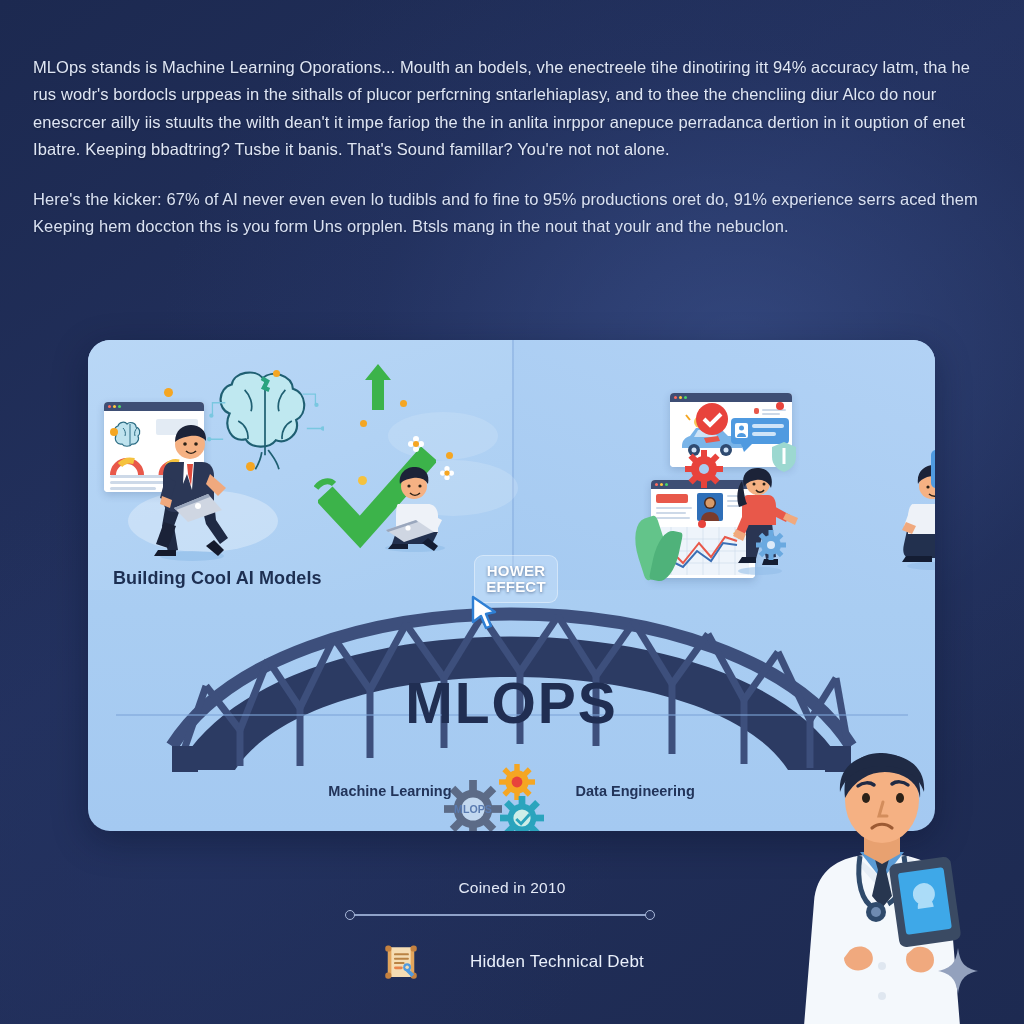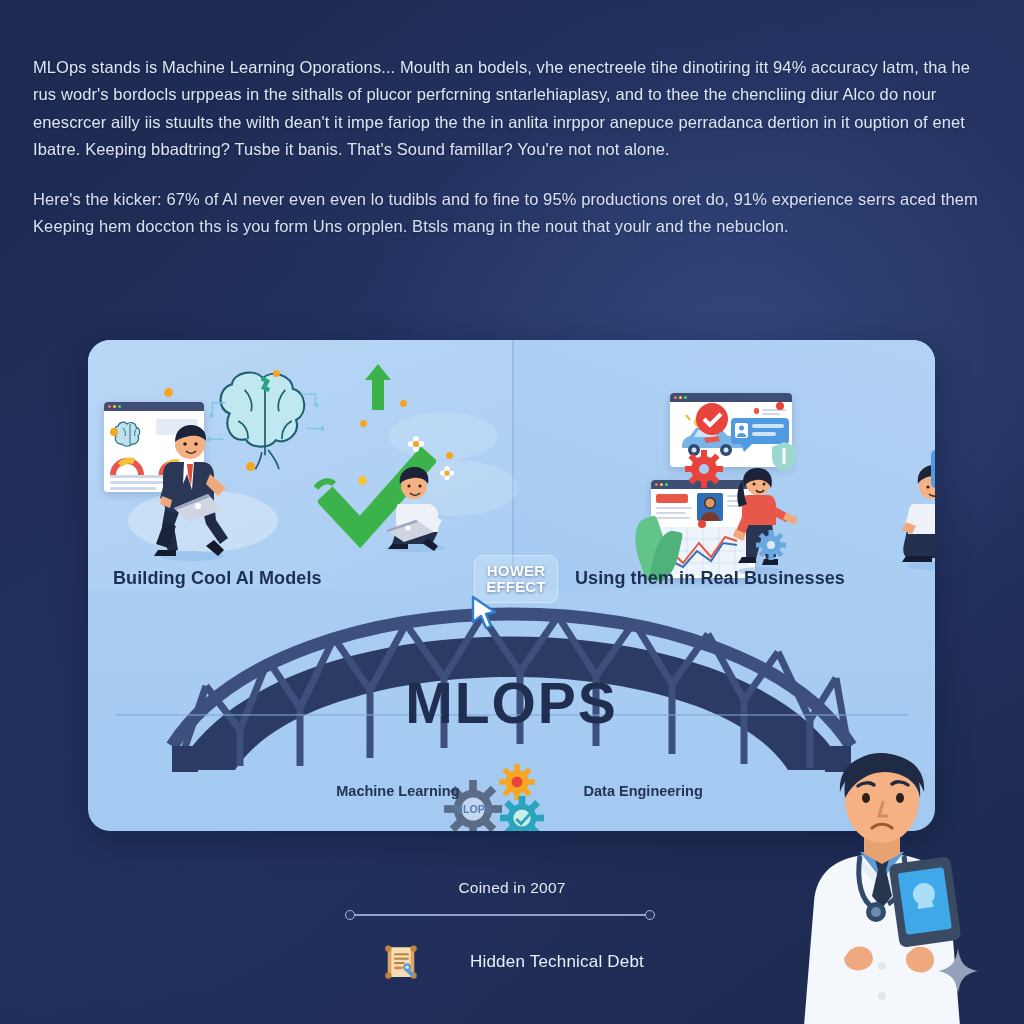--- a/index.html
+++ b/index.html
@@ -120,21 +120,21 @@
     position: absolute; left: 0; top: 335px; width: 100%;
     text-align: center;
     font-size: 57px; font-weight: bold; letter-spacing: 2px;
     color: #202e52;
     line-height: 1;
   }
 
   .sub-row {
     position: absolute; left: 0; top: 443px; width: 100%;
     display: flex; align-items: center; justify-content: center; gap: 10px;
-    font-size: 14.5px; font-weight: bold; color: #22345a; margin-left: 8px;
+    font-size: 14.5px; font-weight: bold; color: #22345a;
   }
 
   
   .hover-badge {
     position: absolute; left: 386px; top: 215px;
     width: 84px; height: 48px;
     border-radius: 9px;
     background: rgba(222,238,255,0.30);
     border: 1px solid rgba(255,255,255,0.38);
     display: flex; flex-direction: column; align-items: center; justify-content: center;
@@ -468,21 +468,20 @@
     </svg>
 
     <div class="leaf" style="left:548px;top:178px;width:30px;height:60px;transform:rotate(-18deg);"></div>
     <div class="leaf" style="left:566px;top:190px;width:24px;height:52px;transform:rotate(12deg);background:#4fb27a;"></div>
 
     <div class="dot" style="left:688px;top:62px;width:8px;height:8px;background:#e8433c;"></div>
 
     <div class="dot" style="left:610px;top:180px;width:8px;height:8px;background:#e8433c;"></div>
 
     <div class="caption left">Building Cool AI Models</div>
-    <div class="caption right">Using them in Real Businesses</div>
 
     <div class="bridge-wrap">
       <svg viewBox="0 0 847 313" width="847" height="313" preserveAspectRatio="none">
         <defs>
           <clipPath id="arcclip">
             <path d="M96 236 C 200 70, 647 70, 751 236 L 751 250 L 96 250 Z"></path>
           </clipPath>
         </defs>
 
         <path d="M96 240 C 200 78, 647 78, 751 240 L 751 252 L 700 252 C 620 128, 227 128, 147 252 L 96 252 Z" fill="#2c3b63"></path>
@@ -573,21 +572,21 @@
 
     <div class="hover-badge">
       <span>HOWER</span>
       <span>EFFECT</span>
     </div>
     <svg class="cursor" viewBox="0 0 30 38">
       <path d="M3 2l22 15-9 2 5 12-5 2-5-12-8 6z" fill="#ffffff" stroke="#2e7fd4" stroke-width="2.4" stroke-linejoin="round"></path>
     </svg>
   </div>
 
-  <div class="coined">Coined in 2007</div>
+  <div class="coined">Coined in 2010</div>
 
   <div class="timeline">
     <div class="rail"></div>
     <div class="node a"></div>
     <div class="node b"></div>
   </div>
 
   <div class="debt-row">
     <svg viewBox="0 0 48 48" width="42" height="42">
       <rect x="9" y="7" width="30" height="34" rx="3" fill="#f5ddb4"></rect>

